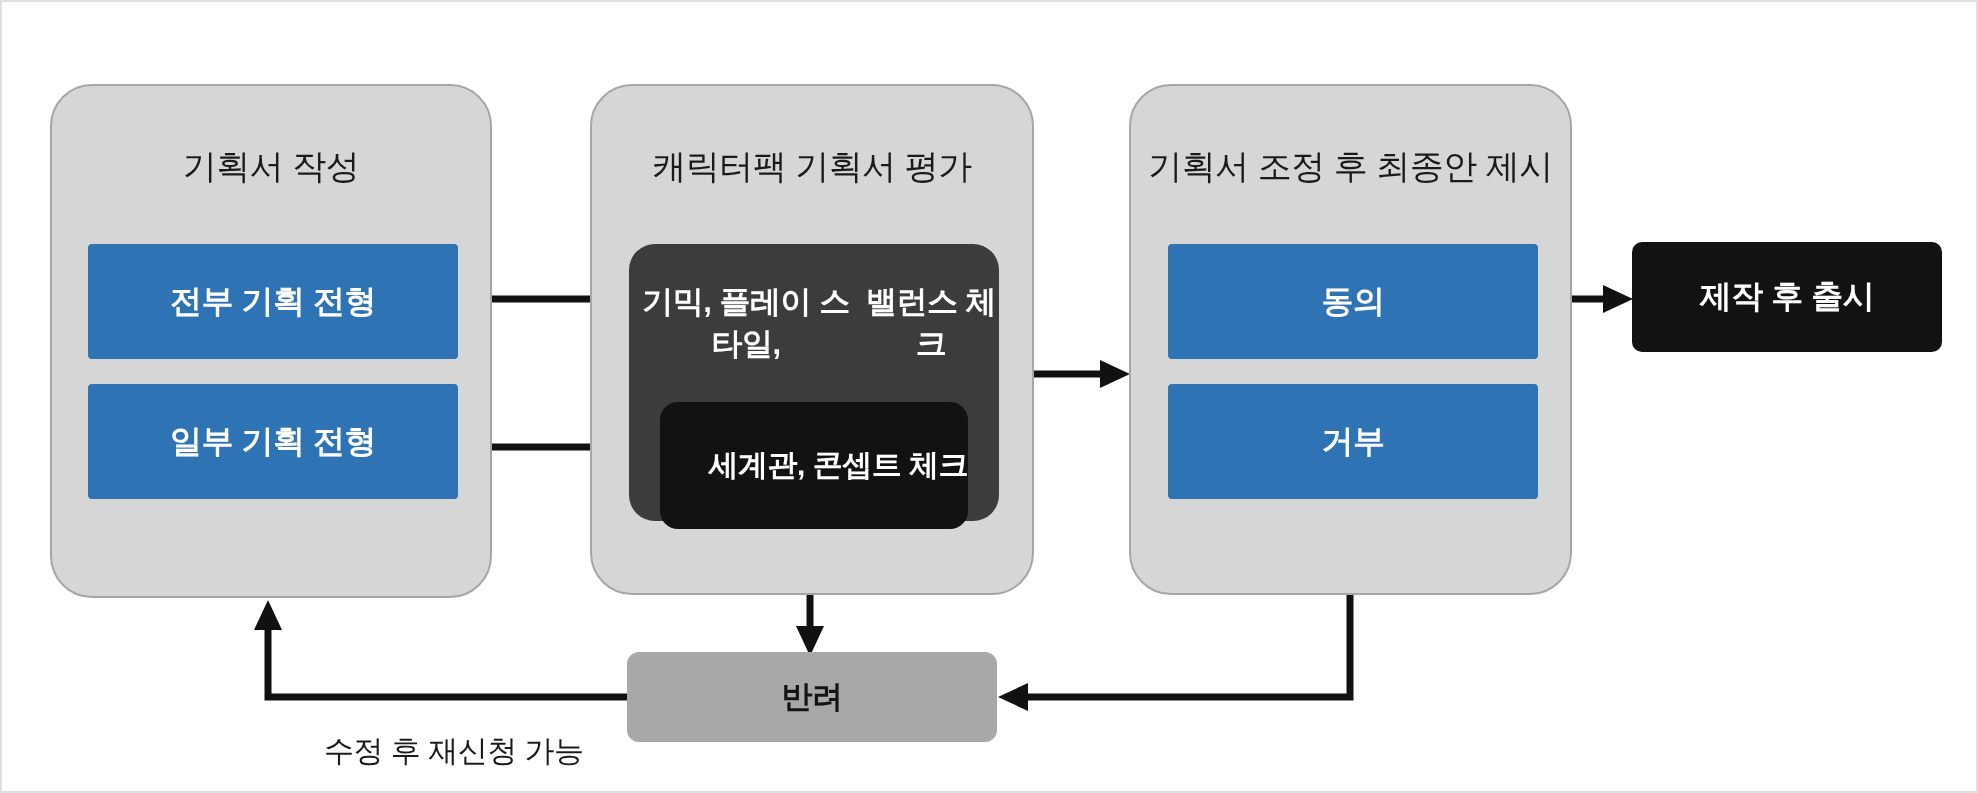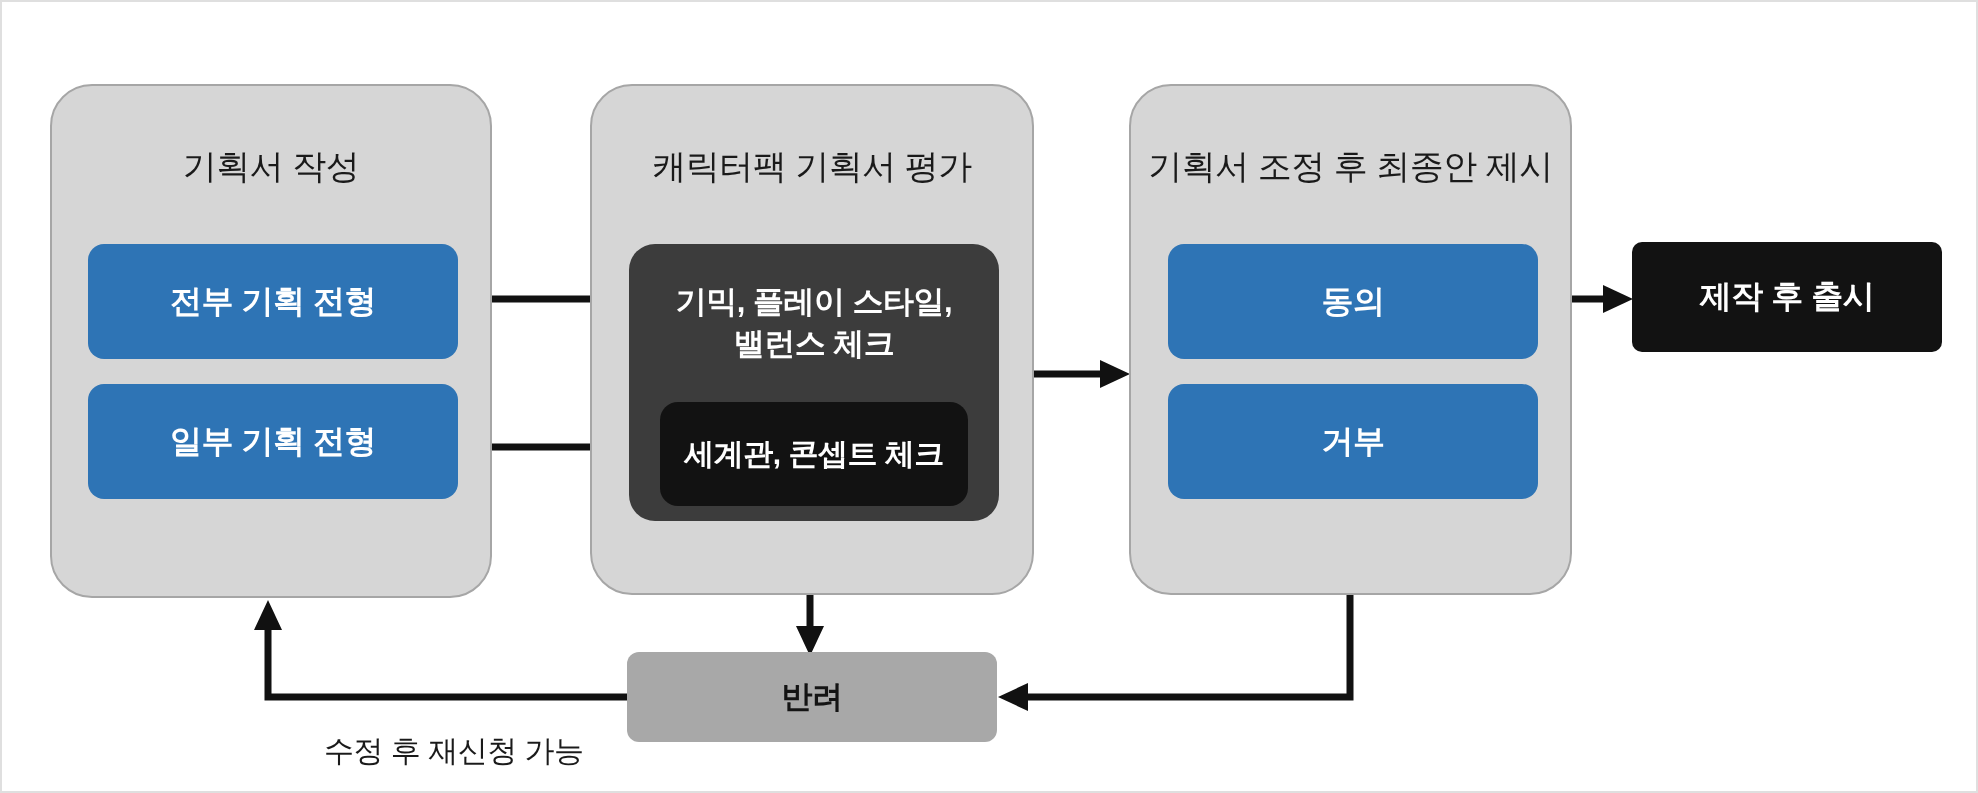--- a/index.html
+++ b/index.html
@@ -54,21 +54,21 @@
     font-weight: 500;
     letter-spacing: -0.5px;
     color: var(--text-dark, #1a1a1a);
   }
   .node {
     position: absolute;
     left: 36px;
     width: 370px;
     height: 115px;
     box-sizing: border-box;
-    border-radius: 16px;
+    border-radius: 4px;
     display: flex;
     align-items: center;
     justify-content: center;
     text-align: center;
     font-size: 32px;
     font-weight: 700;
     letter-spacing: -0.5px;
     color: var(--text-light, #ffffff);
   }
   .node.blue { background: var(--accent-blue, #2e74b5); }
@@ -82,41 +82,41 @@
     width: 370px;
     height: 277px;
     background: var(--dark-fill, #3c3c3c);
     border-radius: 26px;
   }
   .dark-box .check-text {
     position: absolute;
     top: 0; left: 0; right: 0;
     height: 158px;
     display: flex;
-    flex-direction: column;
+    flex-direction: row;
     align-items: center;
     justify-content: center;
     color: var(--text-light, #ffffff);
     font-size: 31px;
     font-weight: 700;
     line-height: 42px;
     letter-spacing: -0.5px;
     text-align: center;
   }
   .inner-black {
     position: absolute;
     left: 31px;
     top: 158px;
     width: 308px;
-    height: 104px;
+    height: 127px;
     background: var(--black-fill, #121212);
     border-radius: 18px;
     display: flex;
     align-items: center;
-    justify-content: center;
+    justify-content: flex-end;
     color: var(--text-light, #ffffff);
     font-size: 30px;
     font-weight: 700;
     letter-spacing: -0.5px;
   }
   .release-box {
     position: absolute;
     left: 1630px;
     top: 240px;
     width: 310px;

